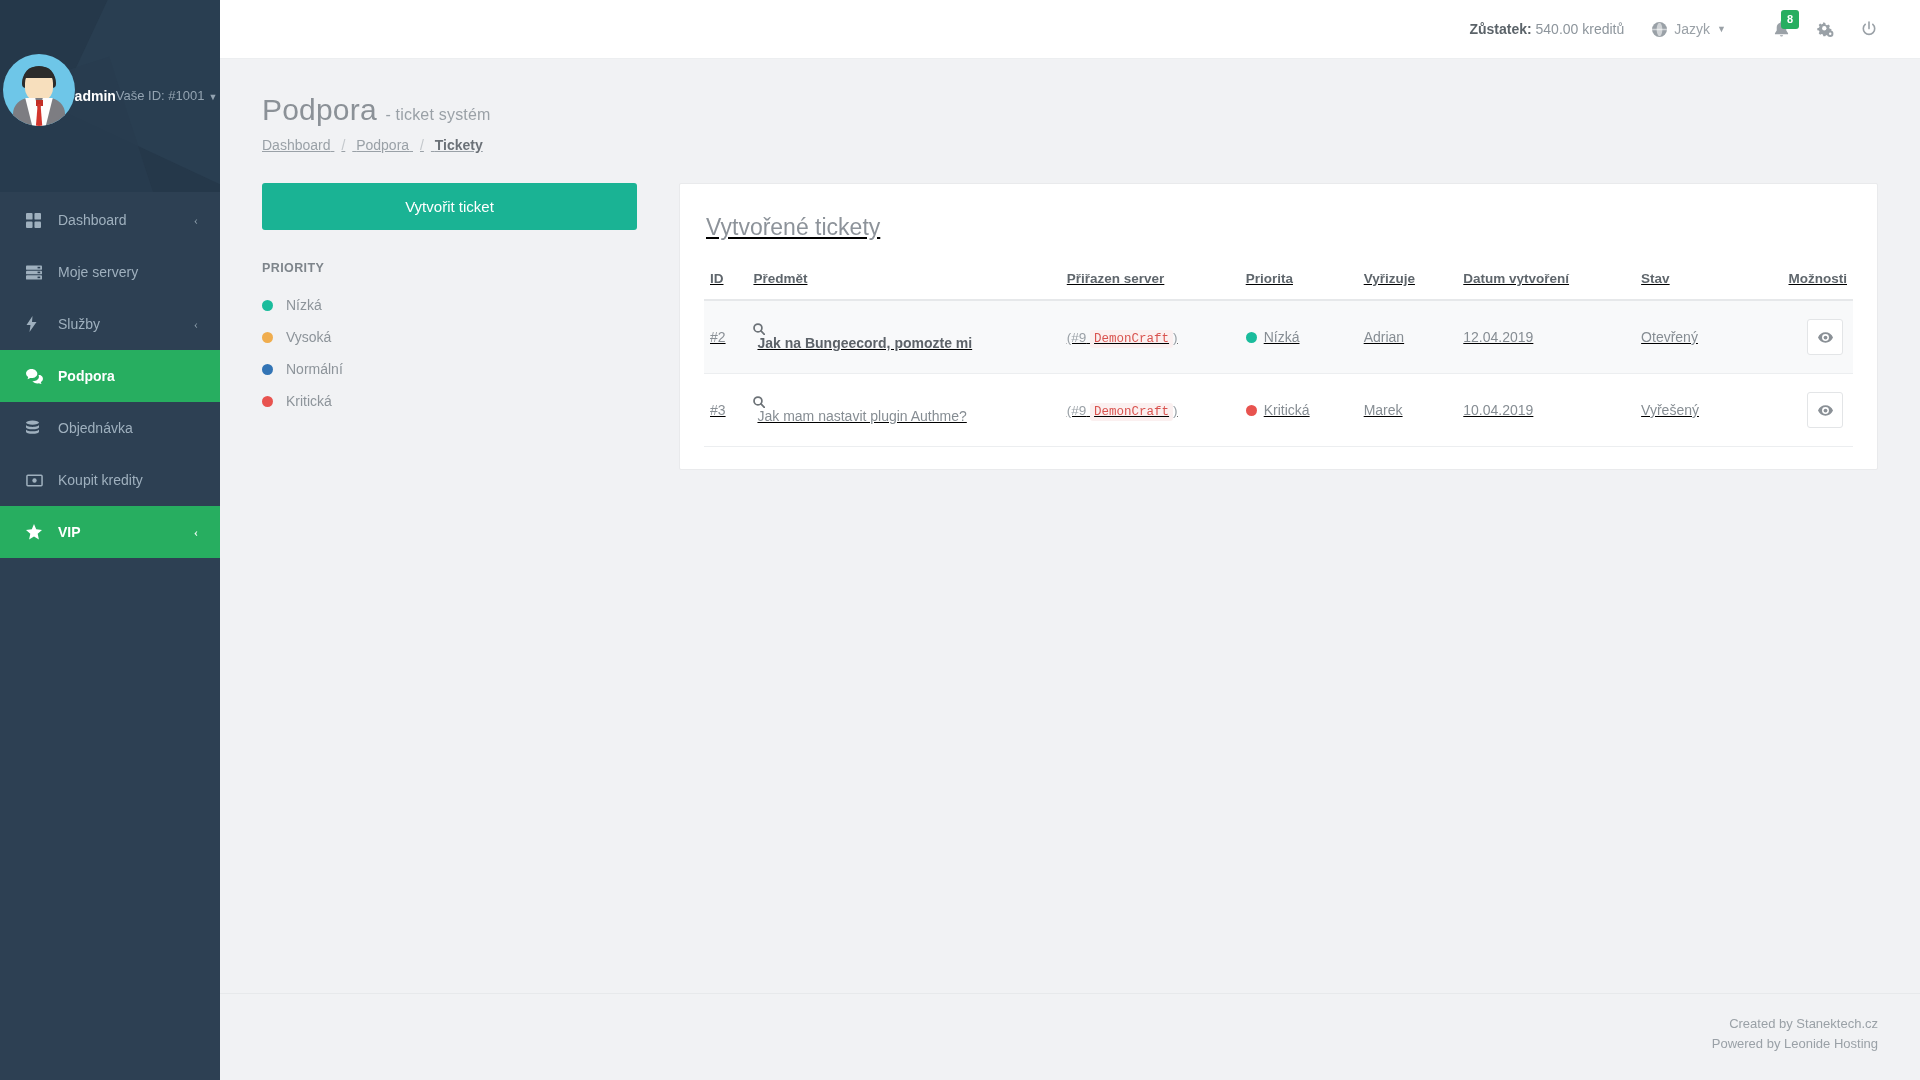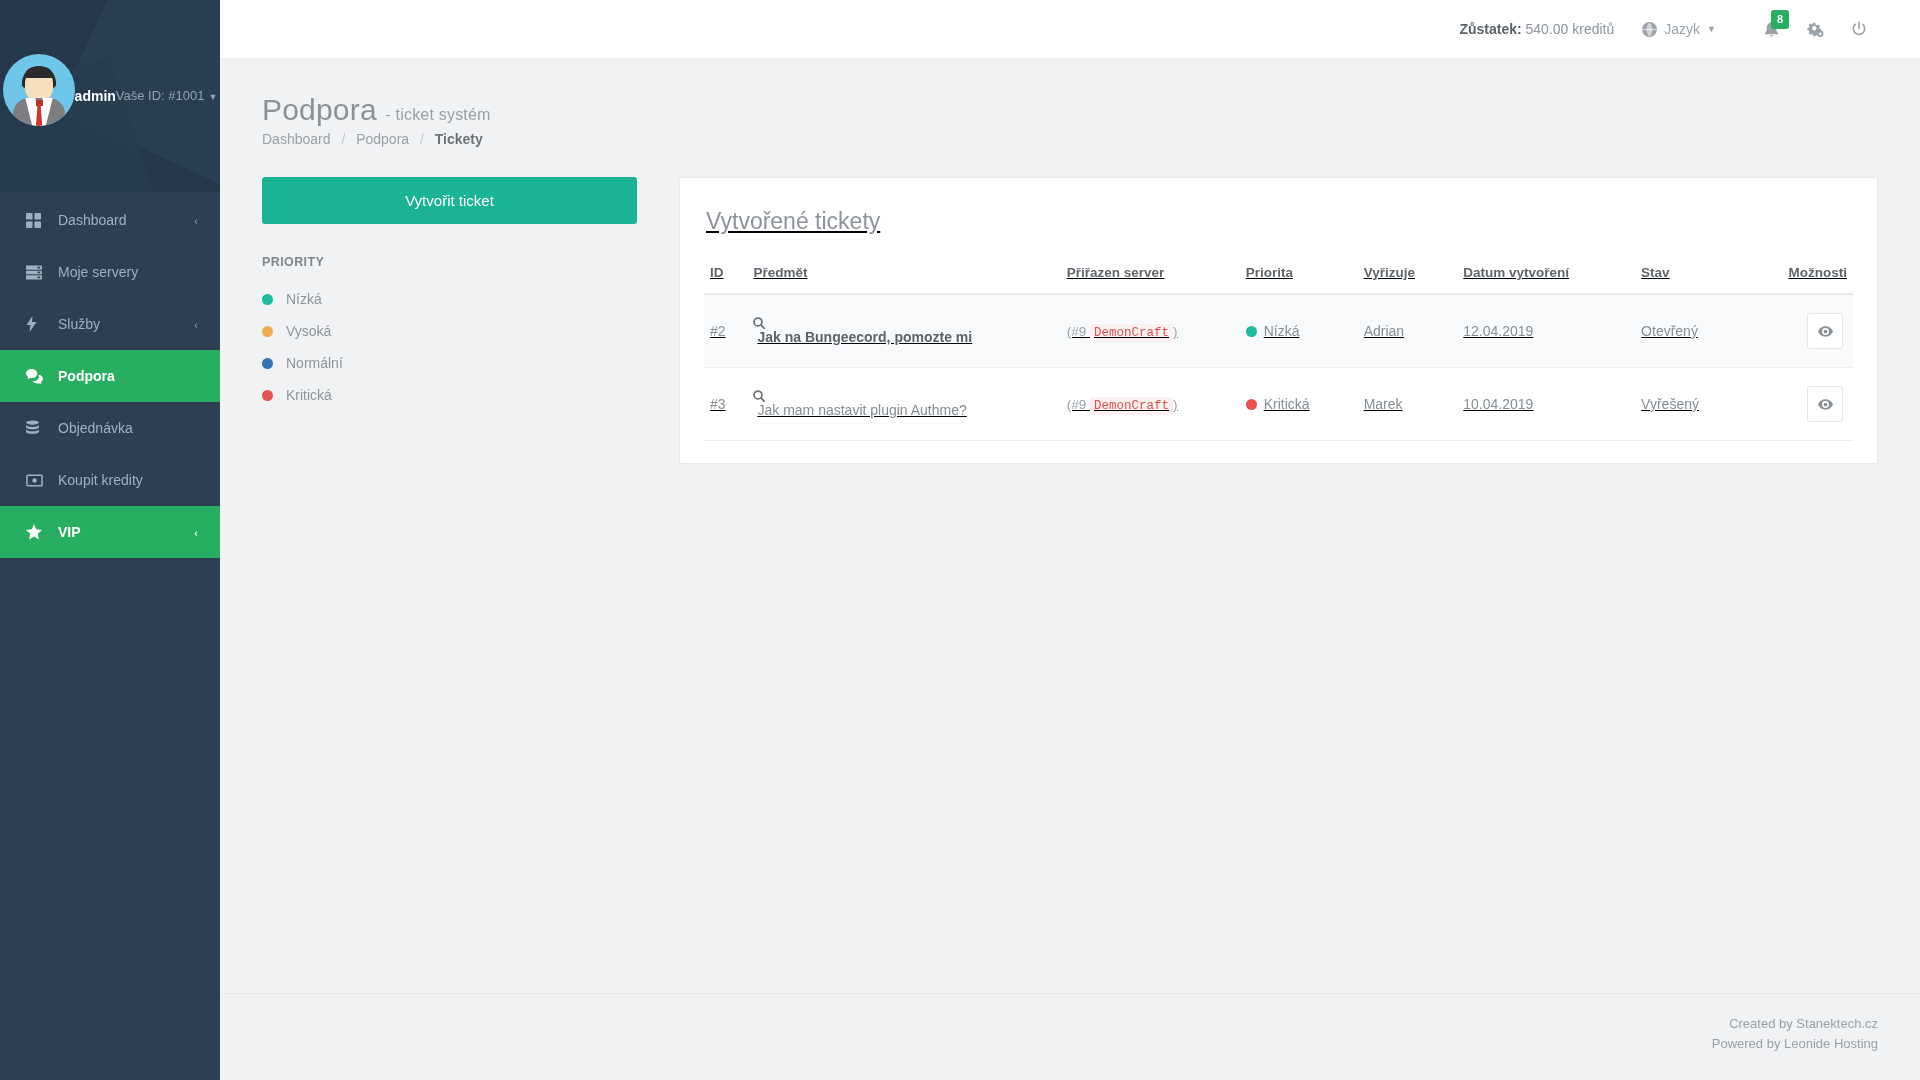--- a/index.html
+++ b/index.html
@@ -87,21 +87,21 @@
     position:absolute; right:22px; font-size:13px; color:#8c9daa;
     font-family:"Liberation Serif", serif;
   }
   .nav-item.active .chev { color:#e9f7ef; }
 
   
   .main { flex:1; display:flex; flex-direction:column; min-width:0; }
   .topbar {
     height: 59px; background:#fff;
     display:flex; align-items:center; justify-content:flex-end;
-    padding-right: 44px; border-bottom:1px solid #eceef0;
+    padding-right: 34px; border-bottom:1px solid #eceef0;
   }
   .balance { font-size:14px; color:#8d959c; margin-right: 28px; white-space:nowrap; }
   .balance b { color:#5b6369; font-weight:bold; }
   .lang {
     display:flex; align-items:center; gap:7px; font-size:14px; color:#9aa1a7;
     margin-right: 28px; cursor:pointer;
   }
   .lang .caret { font-size:9px; }
   .topicon {
     position:relative; width:34px; height:34px; margin-left:10px;
@@ -113,21 +113,21 @@
     background:#27ae60; color:#fff; font-size:11px; font-weight:bold;
     line-height:1; padding:4px 6px; border-radius:3px;
   }
 
   .content { flex:1; padding: 34px 42px 0 42px; overflow:hidden; }
   .page-title {
     font-size: 30px; color:#8b9197; font-weight:normal;
     letter-spacing:.2px; line-height:1.1;
   }
   .page-title small { font-size:16px; color:#9aa1a7; }
-  .crumbs { margin-top: 5px; font-size:14px; color:#9aa1a7; }
+  .crumbs { margin-top: 11px; font-size:14px; color:#9aa1a7;text-decoration:underline; }
   .crumbs .sep { margin: 0 7px; color:#c3c8cc; }
   .crumbs .cur { color:#6b7177; font-weight:bold; }
 
   .cols { display:flex; gap:42px; margin-top: 30px; align-items:flex-start; }
   .left-col { width: 375px; min-width:375px; }
   .btn-create {
     display:block; width:100%; height:47px; line-height:47px;
     background:#1ab394; color:#fff; font-size:15px; text-align:center;
     border:none; border-radius:3px; cursor:pointer;
     font-family:"Liberation Sans", sans-serif;

